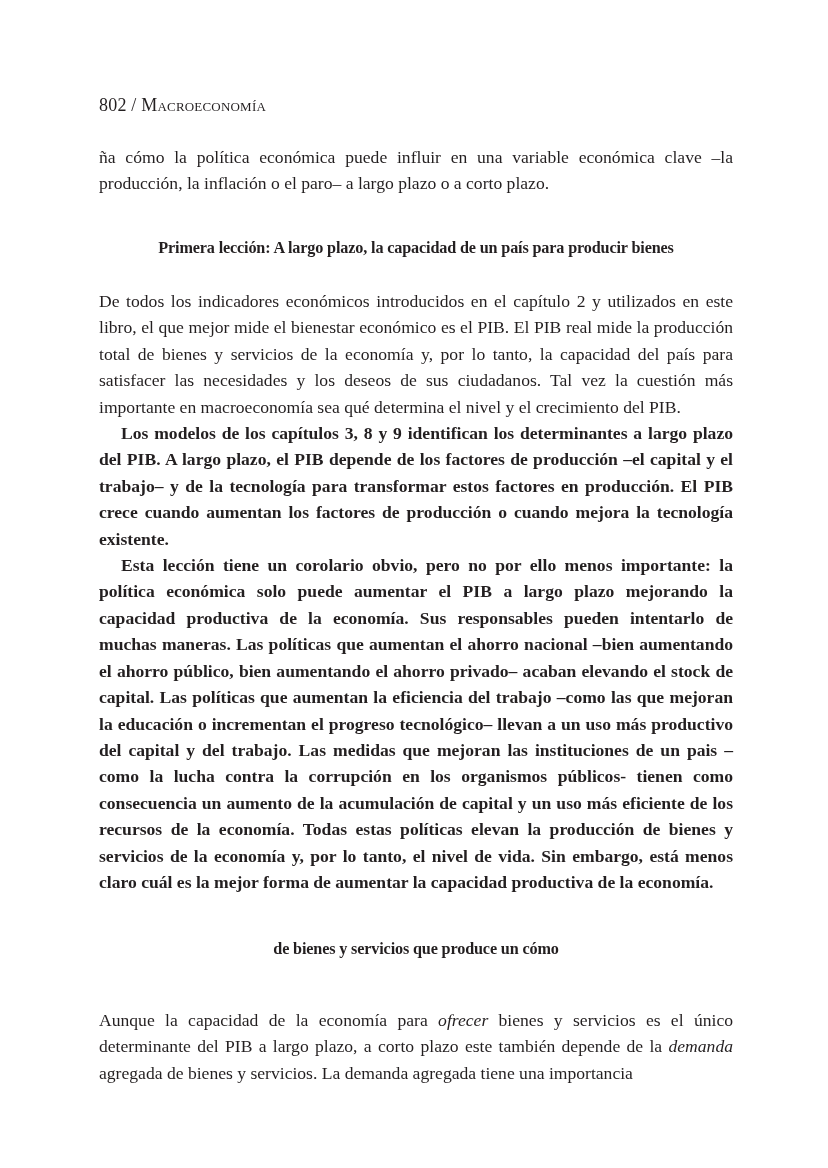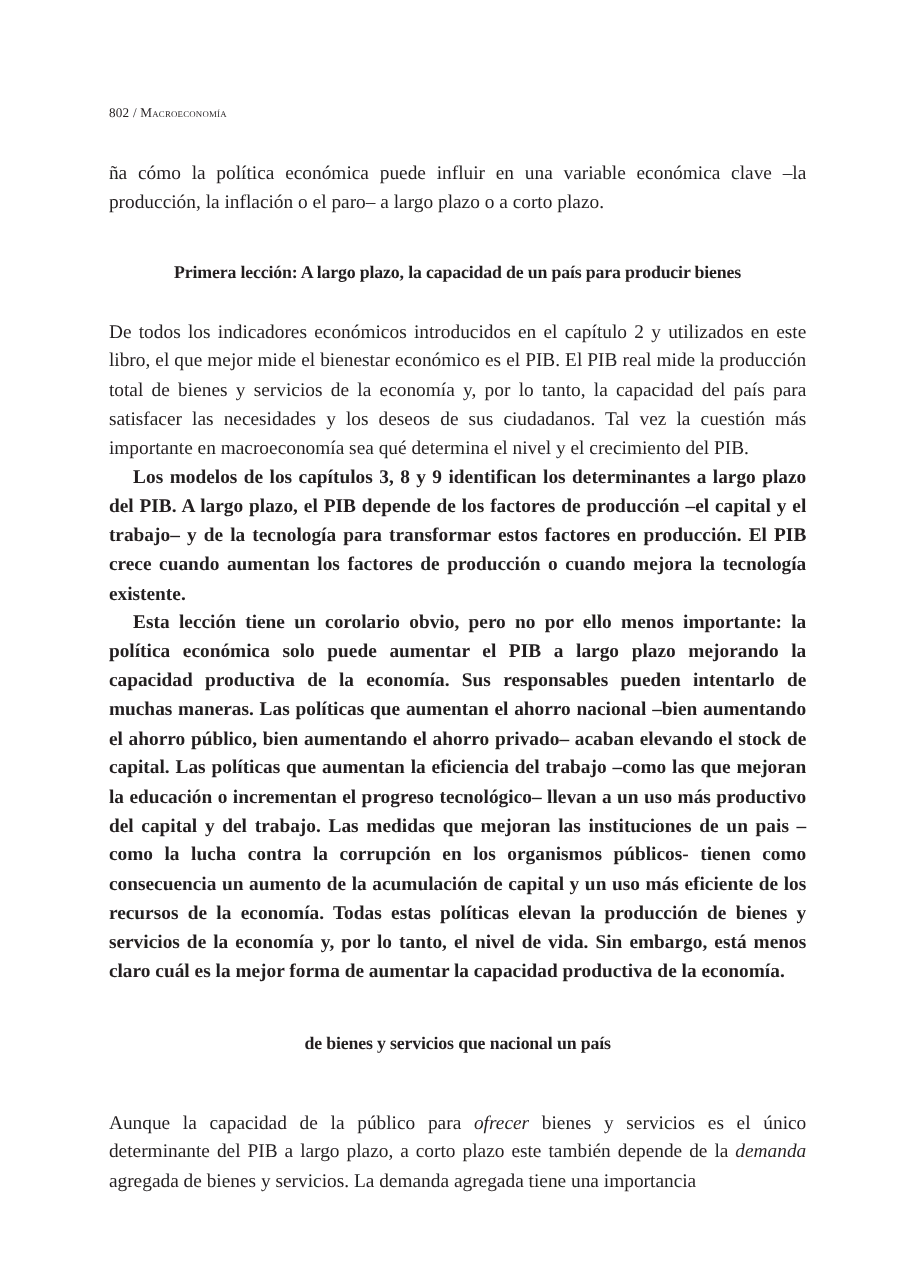--- a/index.html
+++ b/index.html
@@ -18,21 +18,21 @@
     .page {
       position: absolute;
       left: 99px;
       top: 0;
       width: 634px;
     }
     .running-head {
       position: absolute;
       top: 95px;
       left: 0;
-      font-size: 12px;
+      font-size: 18px;
       letter-spacing: 0.2px;
       white-space: nowrap;
     }
     .running-head .title {
       font-variant: small-caps;
     }
     .block {
       position: absolute;
       left: 0;
       width: 634px;
@@ -80,20 +80,20 @@
     <span>Primera lección: A largo plazo, la capacidad de un país para producir bienes</span>
   </div>
 
   <div class="block" style="top:288px;">
     <p class="last">De todos los indicadores económicos introducidos en el capítulo 2 y utilizados en este libro, el que mejor mide el bienestar económico es el PIB. El PIB real mide la producción total de bienes y servicios de la economía y, por lo tanto, la capacidad del país para satisfacer las necesidades y los deseos de sus ciudadanos. Tal vez la cuestión más importante en macroeconomía sea qué determina el nivel y el crecimiento del PIB.</p>
     <p class="indent last">Los modelos de los capítulos 3, 8 y 9 identifican los determinantes a largo plazo del PIB. A largo plazo, el PIB depende de los factores de producción –el capital y el trabajo– y de la tecnología para transformar estos factores en producción. El PIB crece cuando aumentan los factores de producción o cuando mejora la tecnología existente.</p>
     <p class="indent last">Esta lección tiene un corolario obvio, pero no por ello menos importante: la política económica solo puede aumentar el PIB a largo plazo mejorando la capacidad productiva de la economía. Sus responsables pueden intentarlo de muchas maneras. Las políticas que aumentan el ahorro nacional –bien aumentando el ahorro público, bien aumentando el ahorro privado– acaban elevando el stock de capital. Las políticas que aumentan la eficiencia del trabajo –como las que mejoran la educación o incrementan el progreso tecnológico– llevan a un uso más productivo del capital y del trabajo. Las medidas que mejoran las instituciones de un pais –como la lucha contra la corrupción en los organismos públicos- tienen como consecuencia un aumento de la acumulación de capital y un uso más eficiente de los recursos de la economía. Todas estas políticas elevan la producción de bienes y servicios de la economía y, por lo tanto, el nivel de vida. Sin embargo, está menos claro cuál es la mejor forma de aumentar la capacidad productiva de la economía.</p>
   </div>
 
   <div class="heading" style="top:936px;">
-    <span>de bienes y servicios que nacional un país</span>
+    <span>de bienes y servicios que produce un cómo</span>
   </div>
 
   <div class="block" style="top:1007px;">
-    <p><span>Aunque la capacidad de la público para </span><em>ofrecer</em><span> bienes y servicios es el único determinante del PIB a largo plazo, a corto plazo este también depende de la </span><em>demanda</em><span> agregada de bienes y servicios. La demanda agregada tiene una importancia</span></p>
+    <p><span>Aunque la capacidad de la economía para </span><em>ofrecer</em><span> bienes y servicios es el único determinante del PIB a largo plazo, a corto plazo este también depende de la </span><em>demanda</em><span> agregada de bienes y servicios. La demanda agregada tiene una importancia</span></p>
   </div>
 
 </div>
 
 </body></html>

